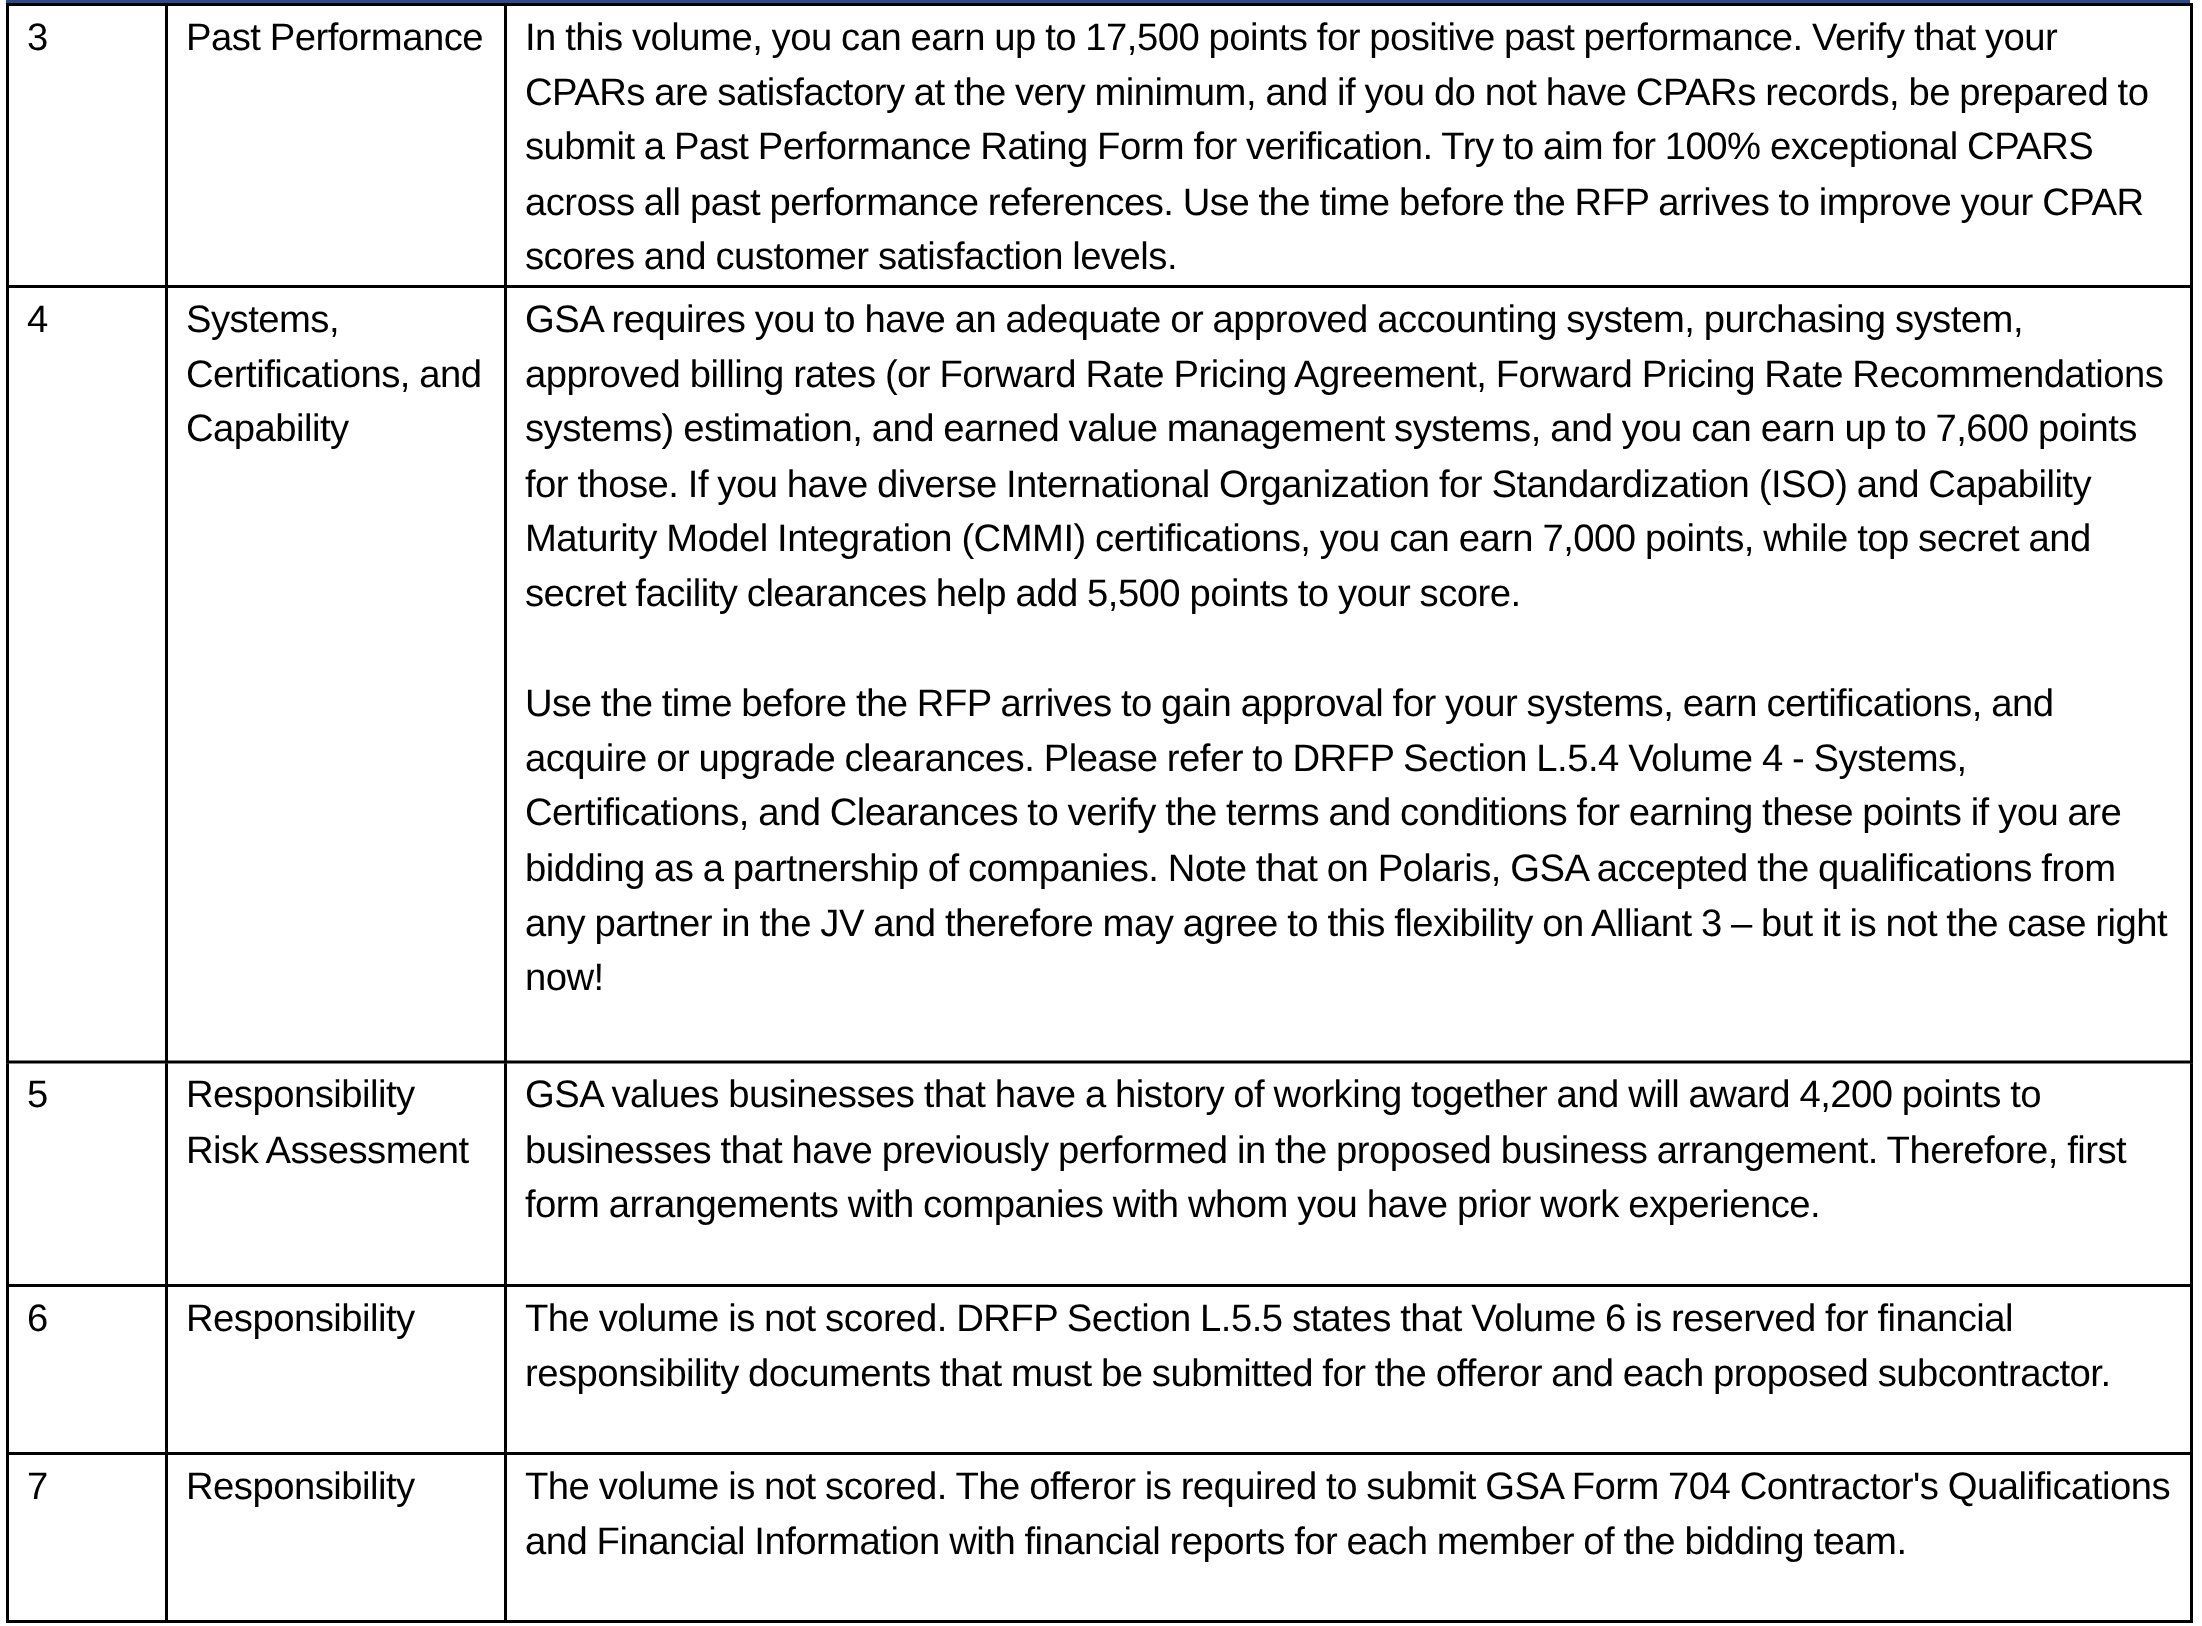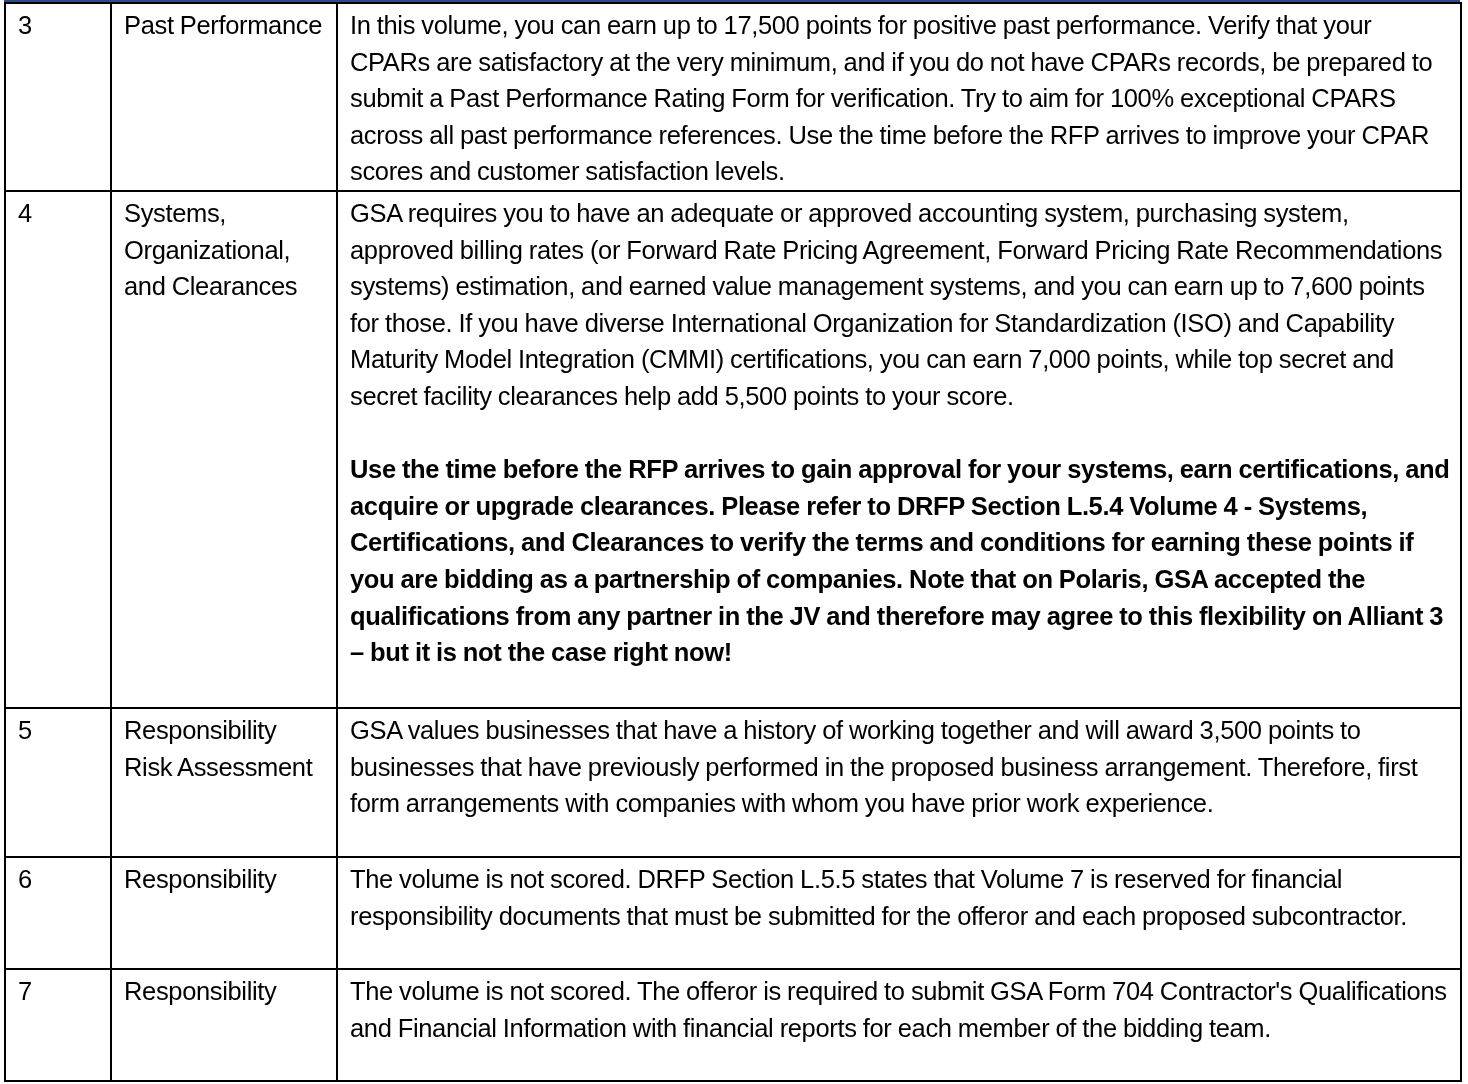--- a/index.html
+++ b/index.html
@@ -40,21 +40,21 @@
       letter-spacing: -0.35px;
       word-spacing: -0.5px;
     }
     col.c-num { width: 106px; }
     col.c-name { width: 226px; }
     col.c-desc { width: 1124px; }
     td.num { padding-left: 14px; }
     td.name { padding-left: 12px; }
     td.desc { padding-left: 10px; padding-right: 6px; }
     .para { margin: 0; }
-    .para + .para { margin-top: 36.6px; font-weight: bold; }
+    .para + .para { margin-top: 36.6px; }
     tr.r3 td { height: 178px; }
     tr.r4 td { height: 512px; }
     tr.r5 td { height: 144px; }
     tr.r6 td { height: 107px; }
     tr.r7 td { height: 107px; }
   </style>
 </head>
 <body>
 
 <div class="top-rule"></div>
@@ -68,38 +68,38 @@
   <tbody>
     <tr class="r3">
       <td class="num">3</td>
       <td class="name">Past Performance</td>
       <td class="desc">
         <p class="para">In this volume, you can earn up to 17,500 points for positive past performance. Verify that your CPARs are satisfactory at the very minimum, and if you do not have CPARs records, be prepared to submit a Past Performance Rating Form for verification. Try to aim for 100% exceptional CPARS across all past performance references. Use the time before the RFP arrives to improve your CPAR scores and customer satisfaction levels.</p>
       </td>
     </tr>
     <tr class="r4">
       <td class="num">4</td>
-      <td class="name">Systems, Organizational, and Clearances</td>
+      <td class="name">Systems, Certifications, and Capability</td>
       <td class="desc">
         <p class="para">GSA requires you to have an adequate or approved accounting system, purchasing system, approved billing rates (or Forward Rate Pricing Agreement, Forward Pricing Rate Recommendations systems) estimation, and earned value management systems, and you can earn up to 7,600 points for those. If you have diverse International Organization for Standardization (ISO) and Capability Maturity Model Integration (CMMI) certifications, you can earn 7,000 points, while top secret and secret facility clearances help add 5,500 points to your score.</p>
         <p class="para">Use the time before the RFP arrives to gain approval for your systems, earn certifications, and acquire or upgrade clearances. Please refer to DRFP Section L.5.4 Volume 4 - Systems, Certifications, and Clearances to verify the terms and conditions for earning these points if you are bidding as a partnership of companies. Note that on Polaris, GSA accepted the qualifications from any partner in the JV and therefore may agree to this flexibility on Alliant 3 – but it is not the case right now!</p>
       </td>
     </tr>
     <tr class="r5">
       <td class="num">5</td>
       <td class="name">Responsibility Risk Assessment</td>
       <td class="desc">
-        <p class="para">GSA values businesses that have a history of working together and will award 3,500 points to businesses that have previously performed in the proposed business arrangement. Therefore, first form arrangements with companies with whom you have prior work experience.</p>
+        <p class="para">GSA values businesses that have a history of working together and will award 4,200 points to businesses that have previously performed in the proposed business arrangement. Therefore, first form arrangements with companies with whom you have prior work experience.</p>
       </td>
     </tr>
     <tr class="r6">
       <td class="num">6</td>
       <td class="name">Responsibility</td>
       <td class="desc">
-        <p class="para">The volume is not scored. DRFP Section L.5.5 states that Volume 7 is reserved for financial responsibility documents that must be submitted for the offeror and each proposed subcontractor.</p>
+        <p class="para">The volume is not scored. DRFP Section L.5.5 states that Volume 6 is reserved for financial responsibility documents that must be submitted for the offeror and each proposed subcontractor.</p>
       </td>
     </tr>
     <tr class="r7">
       <td class="num">7</td>
       <td class="name">Responsibility</td>
       <td class="desc">
         <p class="para">The volume is not scored. The offeror is required to submit GSA Form 704 Contractor's Qualifications and Financial Information with financial reports for each member of the bidding team.</p>
       </td>
     </tr>
   </tbody>

